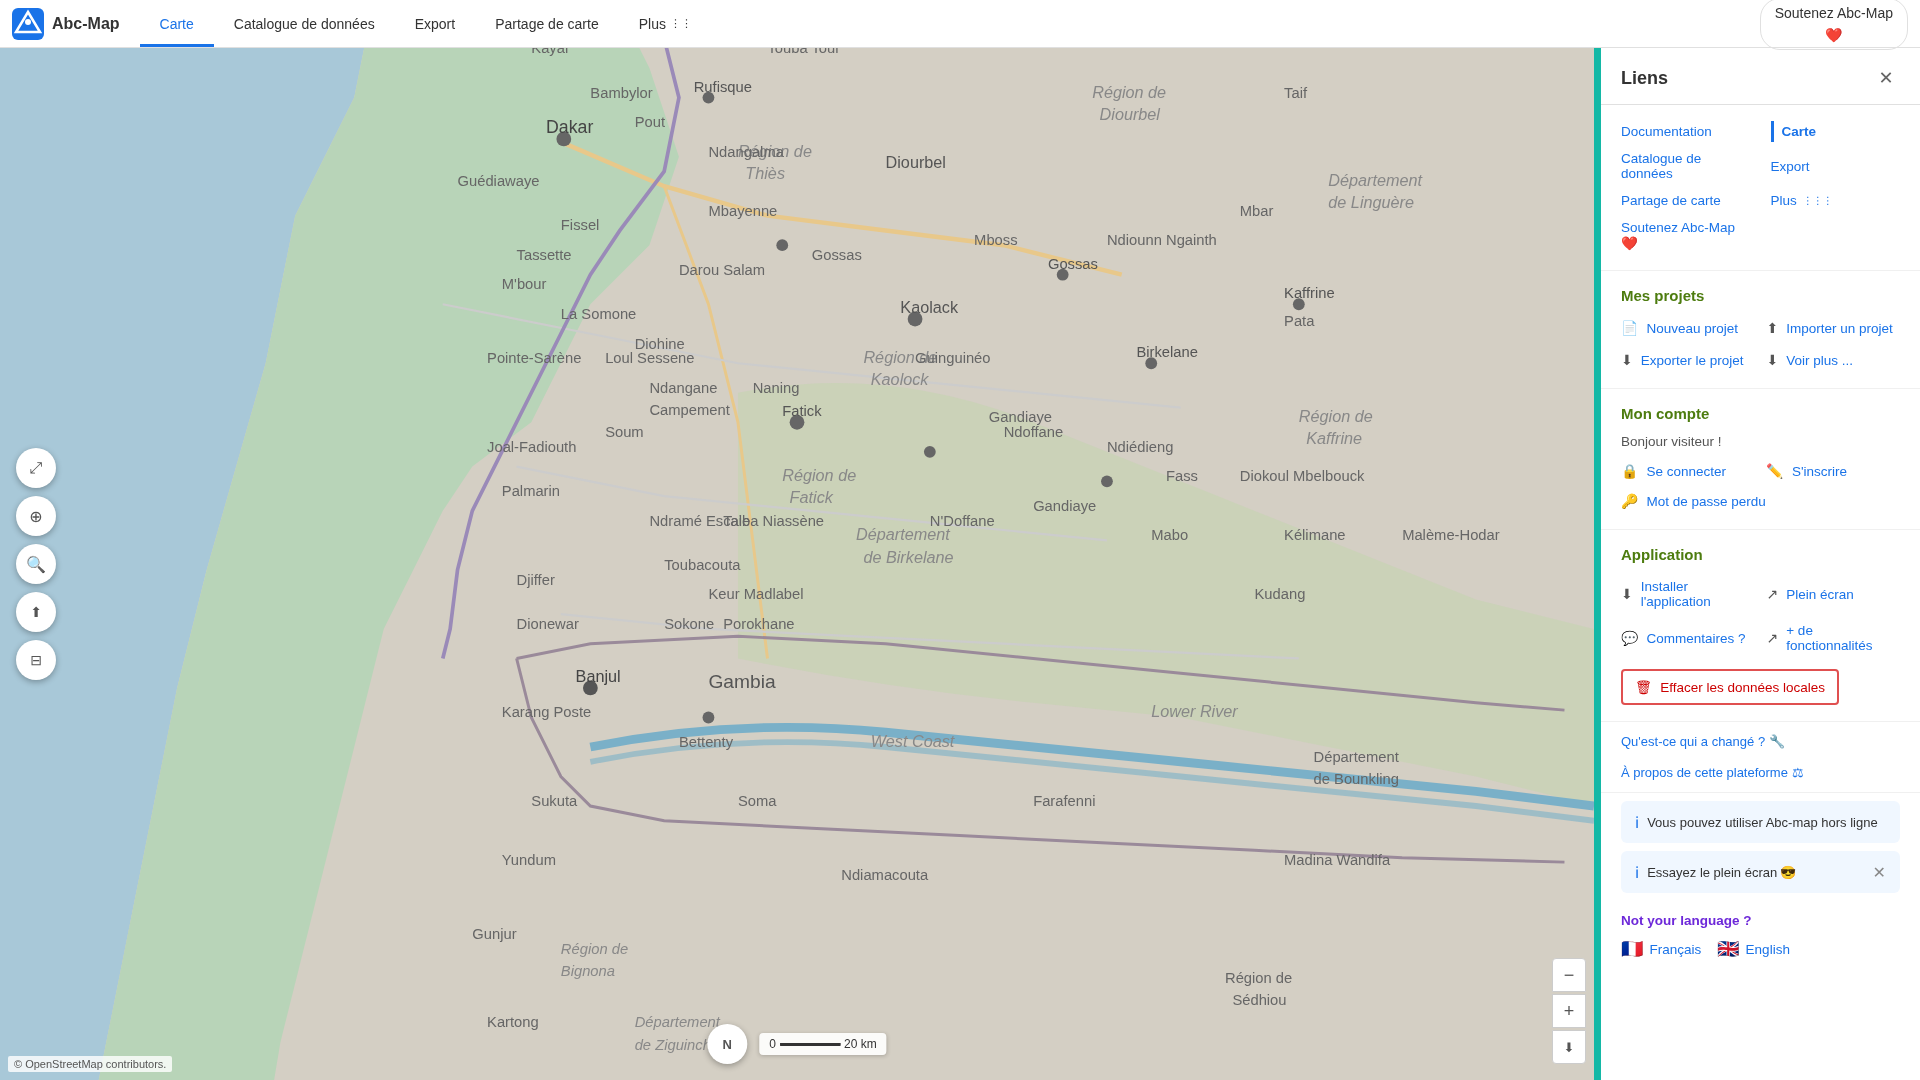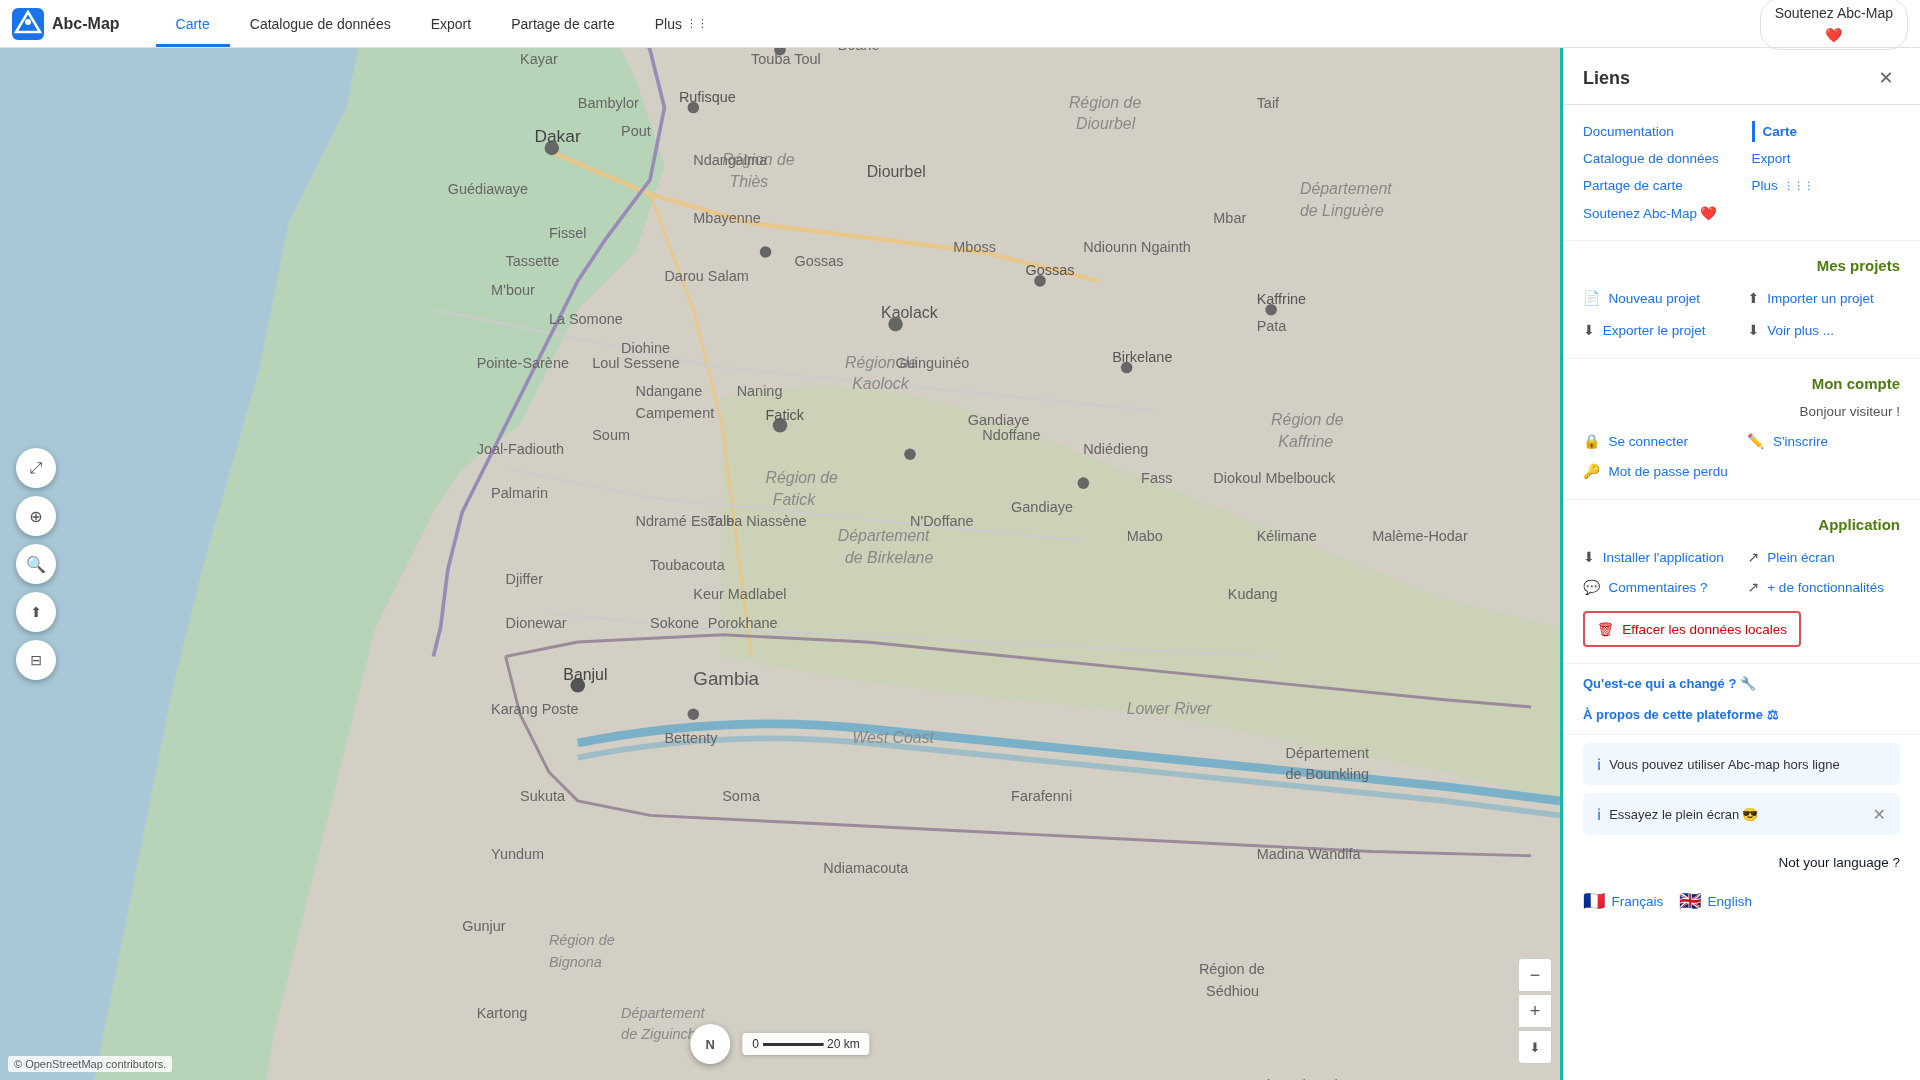--- a/index.html
+++ b/index.html
@@ -6,21 +6,21 @@
     body { font-family: 'Segoe UI', Arial, sans-serif; font-size: 14px; overflow: hidden; width: 1920px; height: 1080px; background: #fff; }
 
     
     .navbar {
       display: flex;
       align-items: center;
       height: 48px;
       background: #fff;
       border-bottom: 1px solid #e0e0e0;
       padding: 0 12px;
-      gap: 16px;
+      gap: 0;
       position: relative;
       z-index: 100;
     }
     .navbar-logo {
       display: flex;
       align-items: center;
       gap: 8px;
       margin-right: 20px;
     }
     .navbar-logo-icon {
@@ -204,28 +204,27 @@
       justify-content: center;
       cursor: pointer;
       font-size: 18px;
       color: #555;
     }
     .zoom-btn:first-child { border-radius: 4px 4px 0 0; }
     .zoom-btn:last-child { border-radius: 0 0 4px 4px; }
 
     
     .right-panel {
-      width: 360px;
+      width: 326px;
       background: #fff;
-      border-left: 3px solid #14b8a6;
+      border-left: 7px solid #14b8a6;
       overflow-y: auto;
       flex-shrink: 0;
       padding: 0;
       position: relative;
-      text-align: right;
     }
 
     .panel-header {
       display: flex;
       align-items: center;
       justify-content: space-between;
       padding: 16px 20px 12px;
       border-bottom: 1px solid #e0e0e0;
     }
     .panel-title {
@@ -334,21 +333,20 @@
       width: fit-content;
     }
 
     
     .footer-links {
       padding: 12px 20px;
       display: flex;
       gap: 16px;
       flex-wrap: wrap;
       border-bottom: 1px solid #f0f0f0;
-      font-weight: bold;
     }
     .footer-link {
       color: #1a73e8;
       cursor: pointer;
       font-size: 13px;
       display: flex;
       align-items: center;
       gap: 4px;
     }
 
@@ -375,23 +373,23 @@
       color: #888;
       font-size: 16px;
     }
 
     
     .language-section {
       padding: 12px 20px 16px;
     }
     .language-title {
       font-size: 13.5px;
-      color: #0f172a;
-      margin-bottom: 20px;
-      font-weight: 400;
+      color: #6d28d9;
+      margin-bottom: 10px;
+      font-weight: 700;
     }
     .language-options {
       display: flex;
       gap: 16px;
       align-items: center;
     }
     .language-option {
       display: flex;
       align-items: center;
       gap: 6px;

